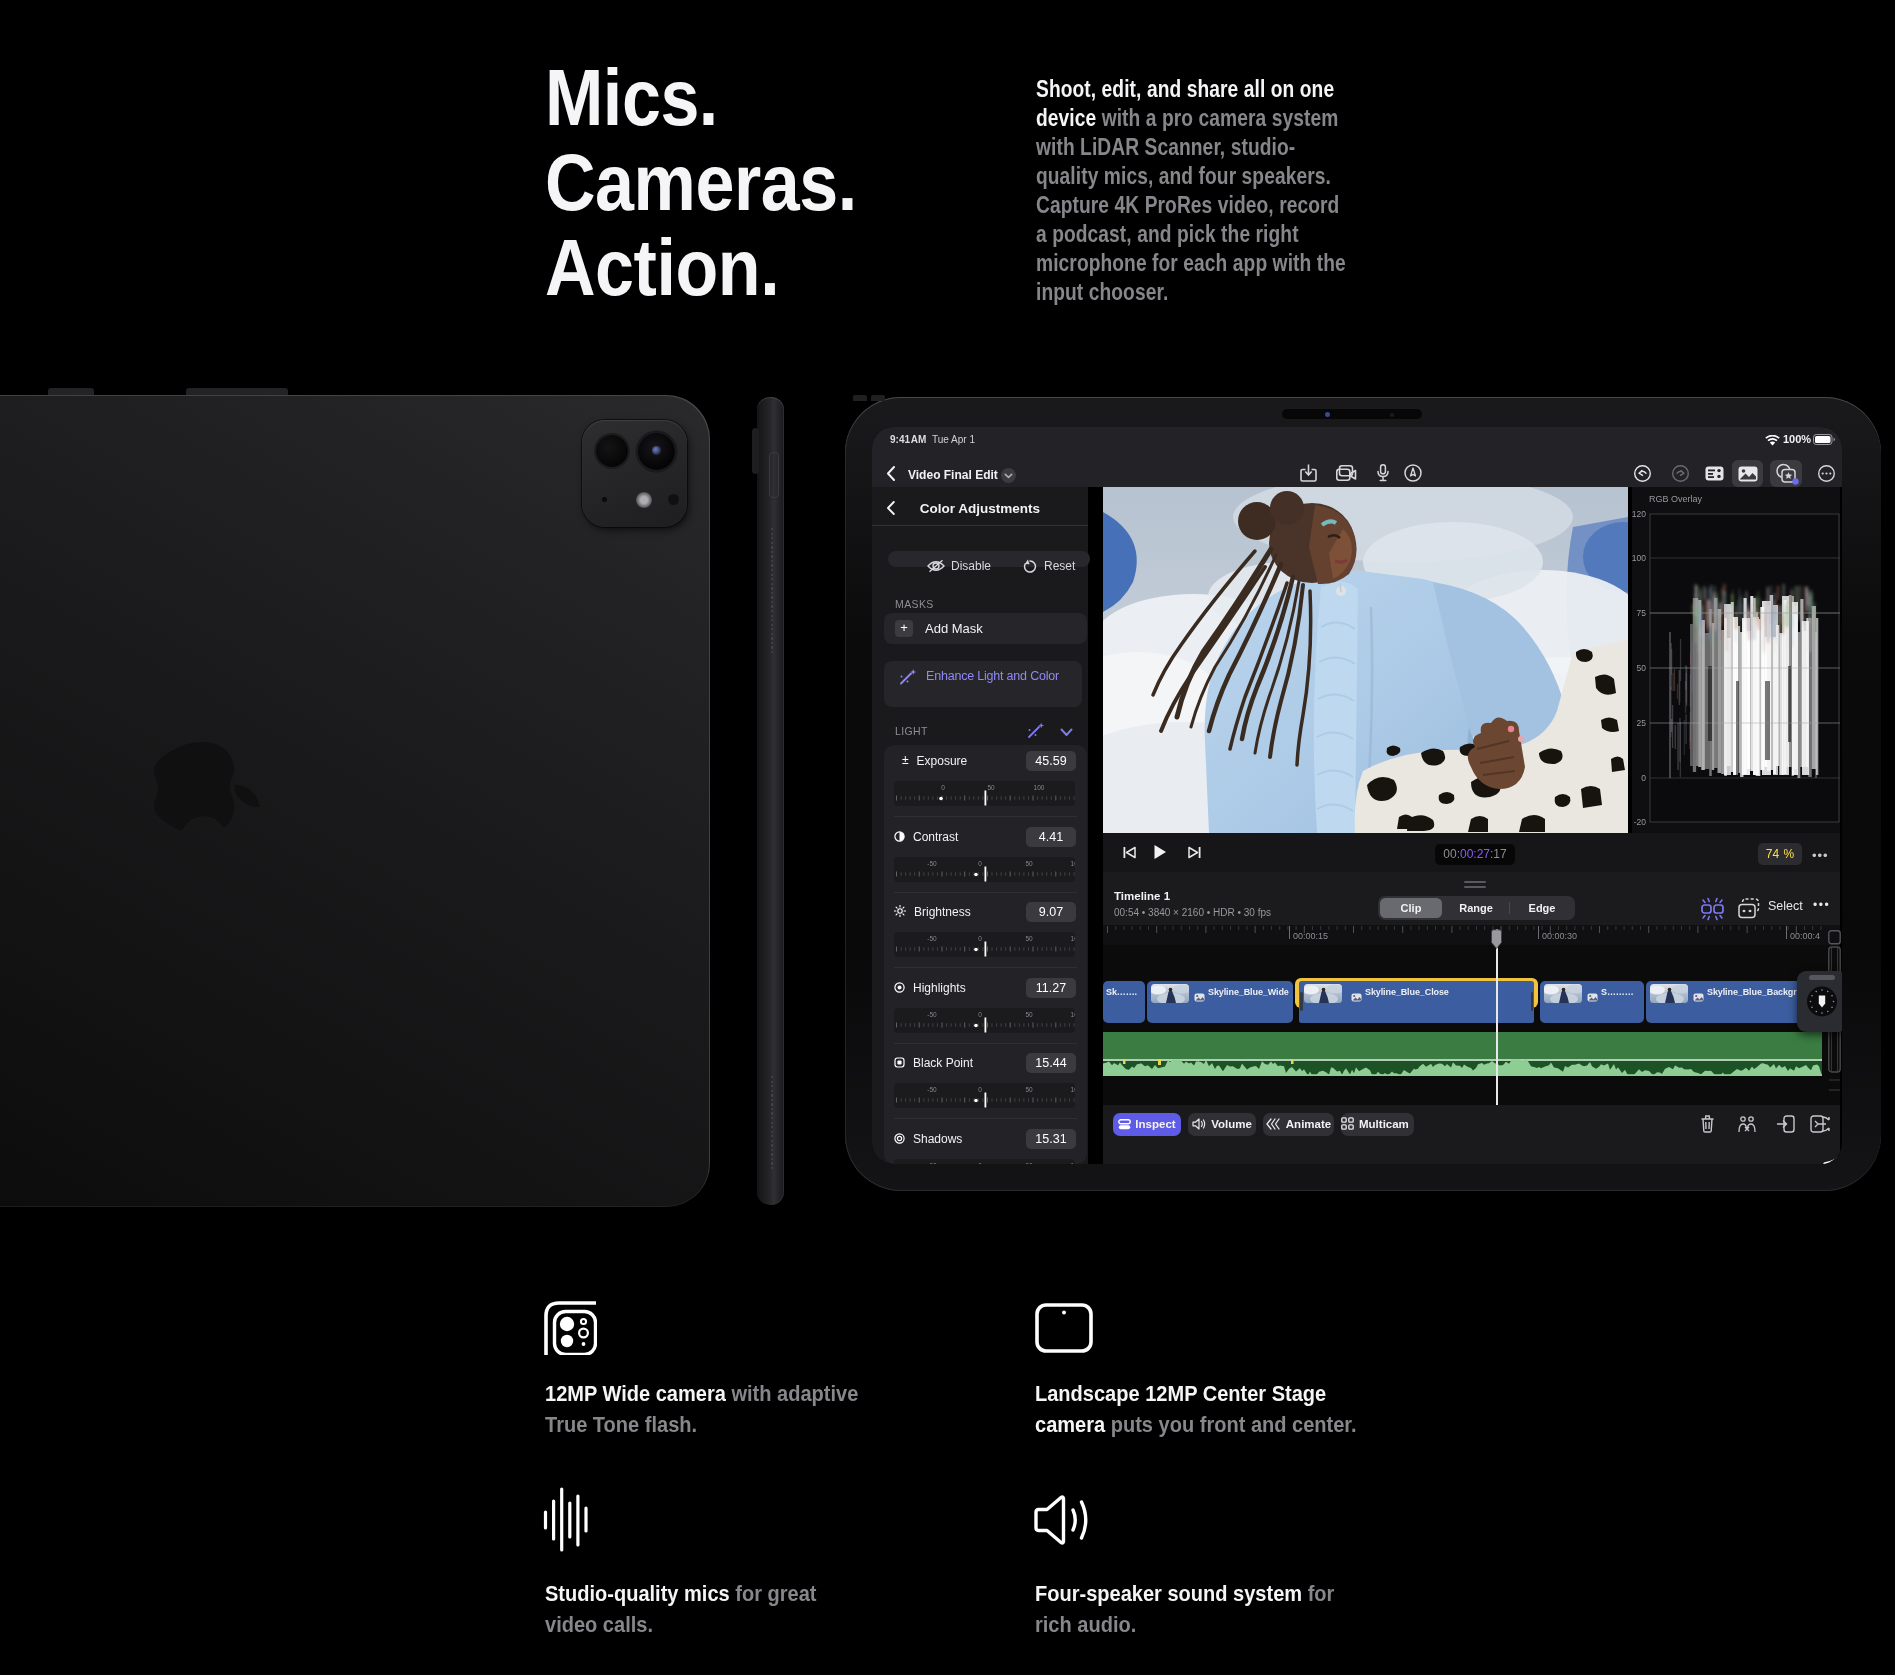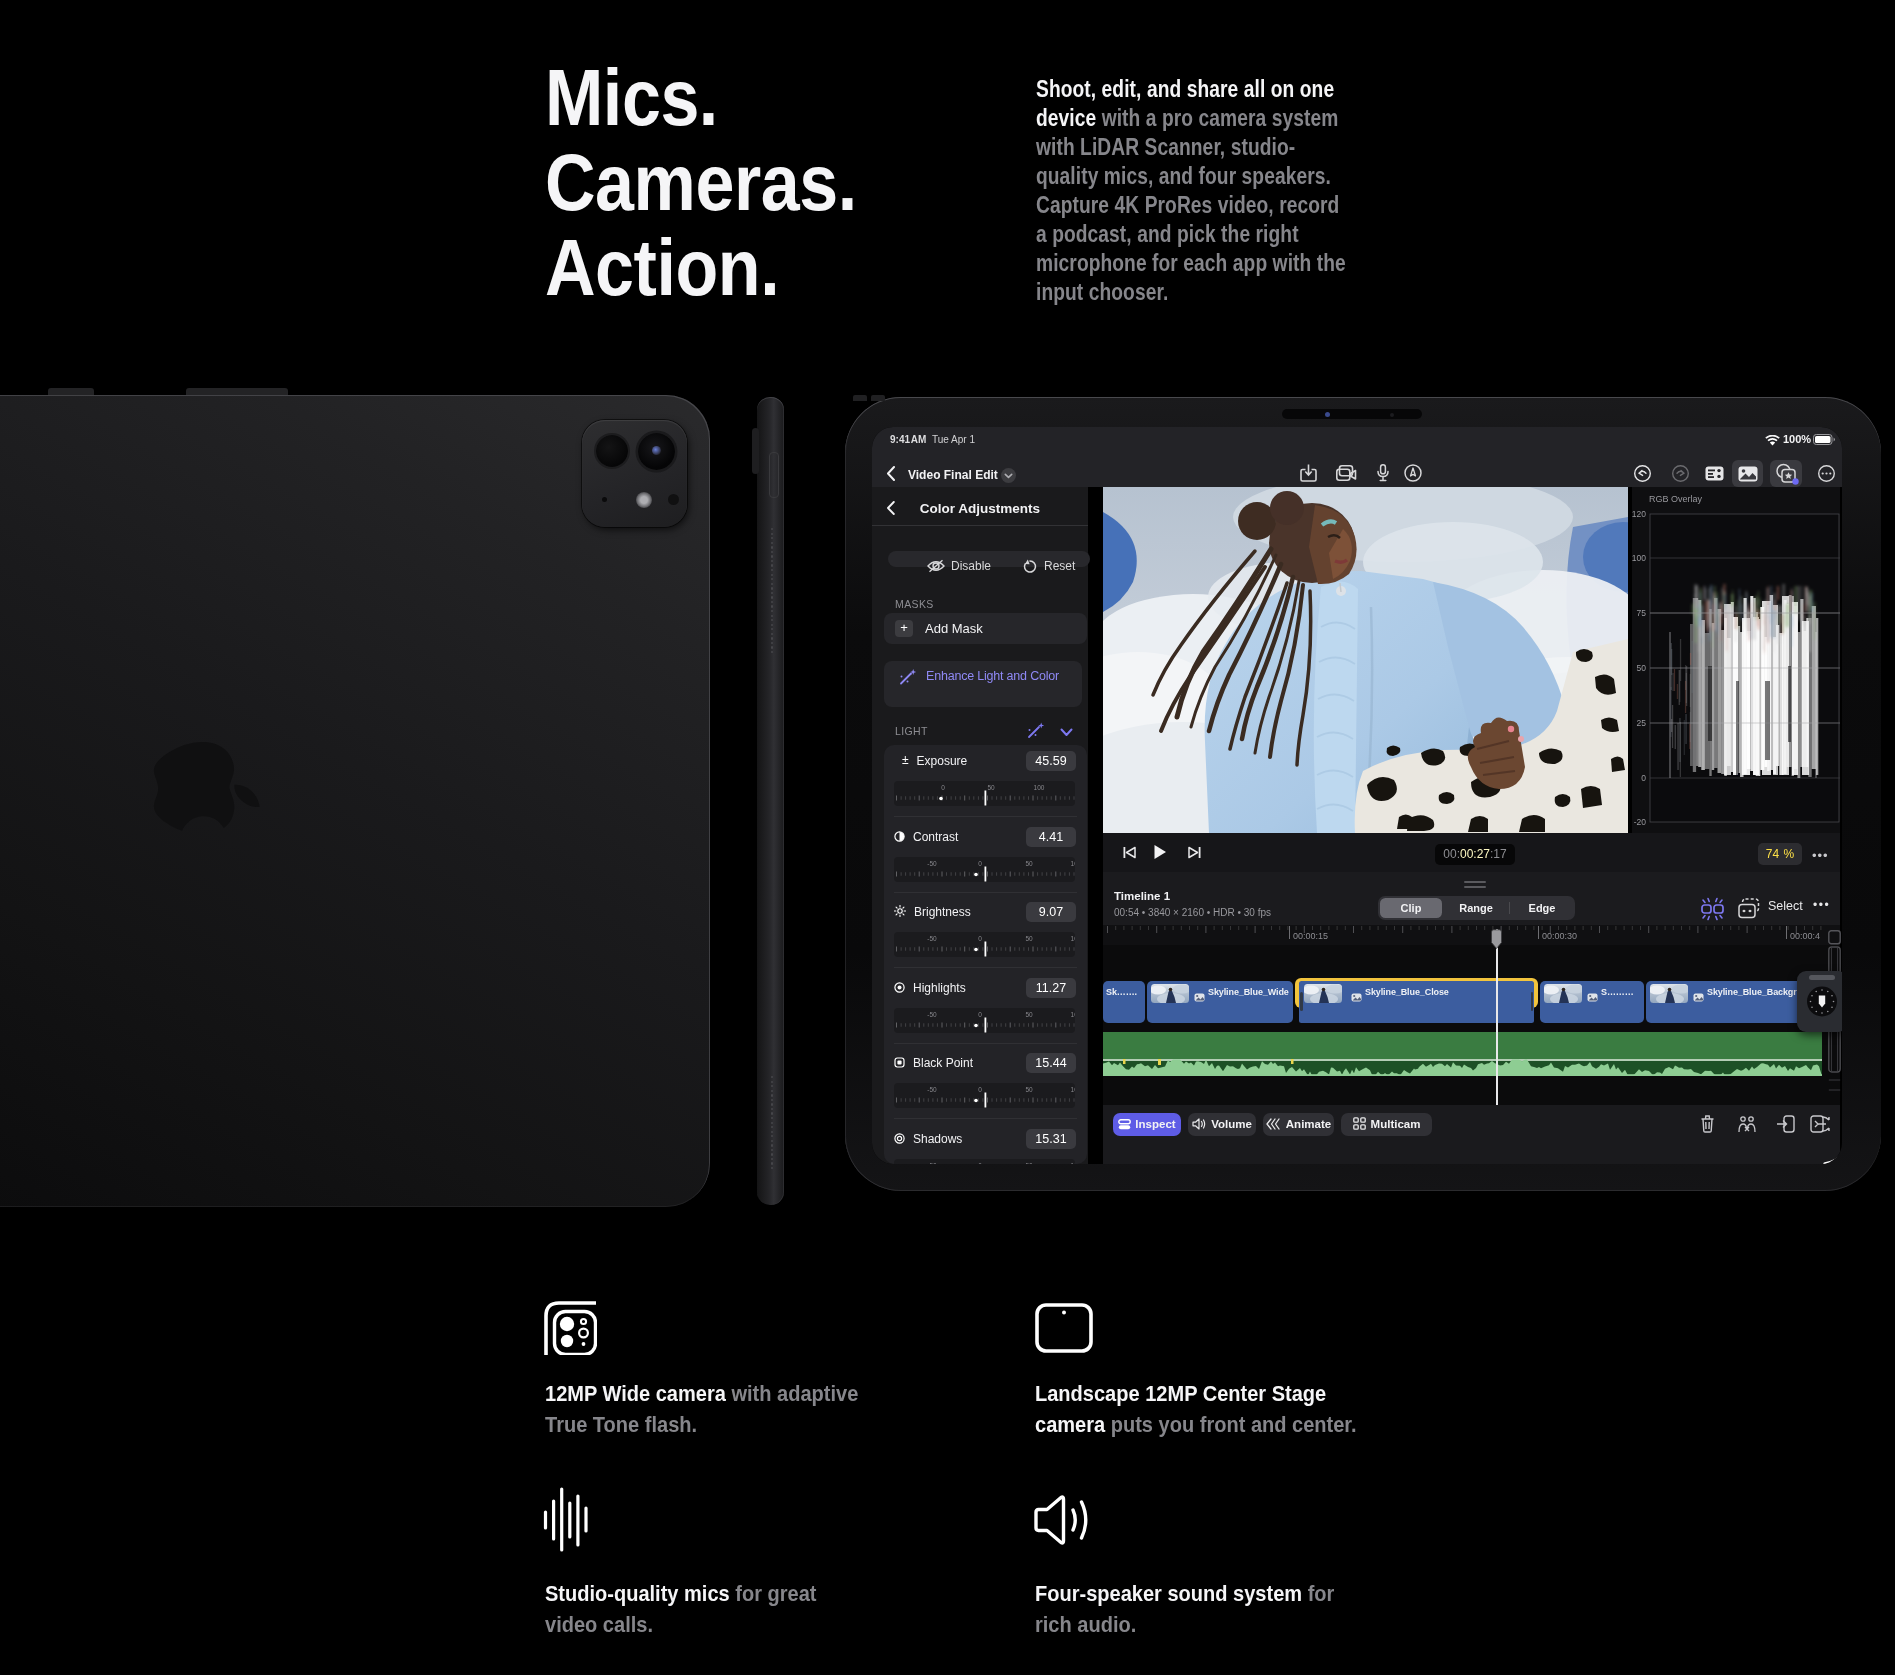--- a/index.html
+++ b/index.html
@@ -61,21 +61,21 @@
 .sic{position:relative;display:inline-block;vertical-align:-1px;color:#fff;}
 .schip{position:absolute;right:11px;top:6px;width:50px;height:20px;border-radius:5px;background:#3a3a3f;
   text-align:center;line-height:20px;font-size:12.5px;color:#fff;}
 .sruler{position:absolute;left:10px;top:36px;width:181px;height:25px;border-radius:4px;background:#1b1b1e;overflow:hidden;}
 .sdiv{position:absolute;left:10px;width:183px;height:1px;background:#303034;}
 
 .video{position:absolute;left:231px;top:60px;width:525px;height:346px;overflow:hidden;background:#8899aa;}
 .transport{position:absolute;left:231px;top:406px;width:737px;height:39px;background:#161619;}
 .tcode{position:absolute;left:332px;top:11px;width:80px;height:21px;background:#070708;border-radius:5px;
   text-align:center;line-height:21px;font-size:12px;color:#8e8e93;}
-.tcode b{color:#fef9c3;font-weight:normal;}
+.tcode b{color:#8b5cf6;font-weight:normal;}
 .pct{position:absolute;left:655px;top:10px;width:44px;height:22px;background:#2c2c30;border-radius:5px;
   text-align:center;line-height:22px;font-size:12px;color:#fde047;}
 .rgb{position:absolute;left:760px;top:60px;width:208px;height:346px;background:#0f0f11;}
 .rgb .lab{position:absolute;left:17px;top:7px;font-size:9px;color:#98989d;}
 
 .tl{position:absolute;left:231px;top:445px;width:737px;height:292px;background:#0b0b0c;}
 .tlhead{position:absolute;left:0;top:0;width:737px;height:53px;background:#1b1b1e;}
 .handle{position:absolute;left:361px;width:22px;height:2px;background:#5a5a5e;border-radius:1px;}
 .tl1{position:absolute;left:11px;top:18px;font-size:11.5px;font-weight:bold;color:#f2f2f4;}
 .tl2{position:absolute;left:11px;top:35px;font-size:10px;color:#98989d;}
@@ -1341,21 +1341,21 @@
             </svg>Inspect</div>
     <div class="pbtn" style="left:85px;width:68px;text-align:center">
       <svg width="14" height="12" viewBox="0 0 14 12">
               <path d="M1 4.2 L3.5 4.2 L7 1 L7 11 L3.5 7.8 L1 7.8 Z" fill="none" stroke="#e8e8ea" stroke-width="1.2" stroke-linejoin="round"></path>
               <path d="M9.5 3.5 Q11 6 9.5 8.5 M11.5 2 Q13.8 6 11.5 10" fill="none" stroke="#e8e8ea" stroke-width="1.2" stroke-linecap="round"></path>
             </svg>Volume</div>
     <div class="pbtn" style="left:160px;width:71px;text-align:center">
       <svg width="15" height="12" viewBox="0 0 15 12">
               <path d="M5 1 L1 6 L5 11 M9 1 L5.5 6 L9 11 M13 1 L9.5 6 L13 11" fill="none" stroke="#e8e8ea" stroke-width="1.3" stroke-linejoin="round" stroke-linecap="round"></path>
             </svg>Animate</div>
-    <div class="pbtn" style="left:238px;width:91px;text-align:center">
+    <div class="pbtn" style="left:238px;width:73px;">
       <svg width="13" height="13" viewBox="0 0 13 13">
               <g fill="none" stroke="#e8e8ea" stroke-width="1.3">
                 <rect x="0.8" y="0.8" width="4.4" height="4.4" rx="1"></rect>
                 <rect x="7.8" y="0.8" width="4.4" height="4.4" rx="1"></rect>
                 <rect x="0.8" y="7.8" width="4.4" height="4.4" rx="1"></rect>
                 <rect x="7.8" y="7.8" width="4.4" height="4.4" rx="1"></rect>
               </g>
             </svg>Multicam</div>
     <svg class="abs" style="left:597px;top:10px" width="15" height="18" viewBox="0 0 15 18">
             <g fill="none" stroke="#c8c8cc" stroke-width="1.4">

